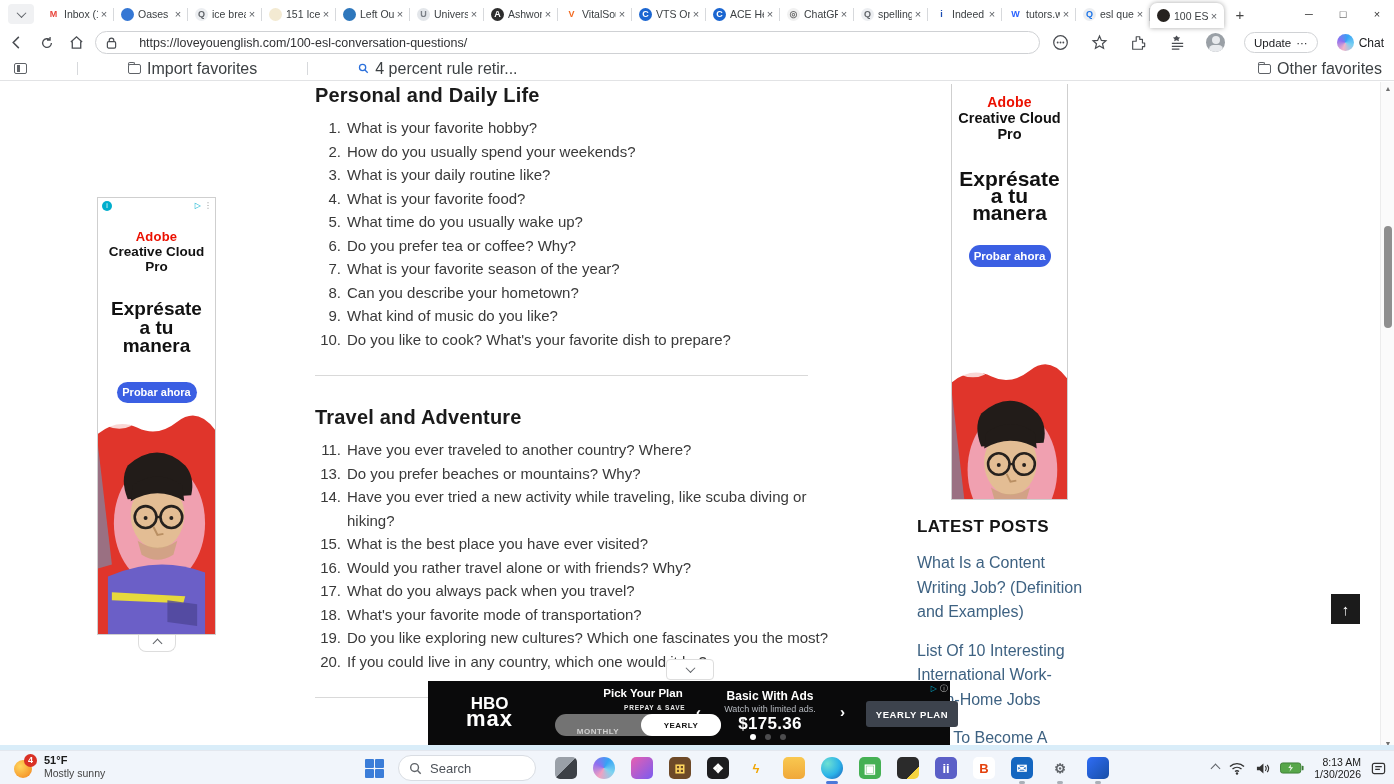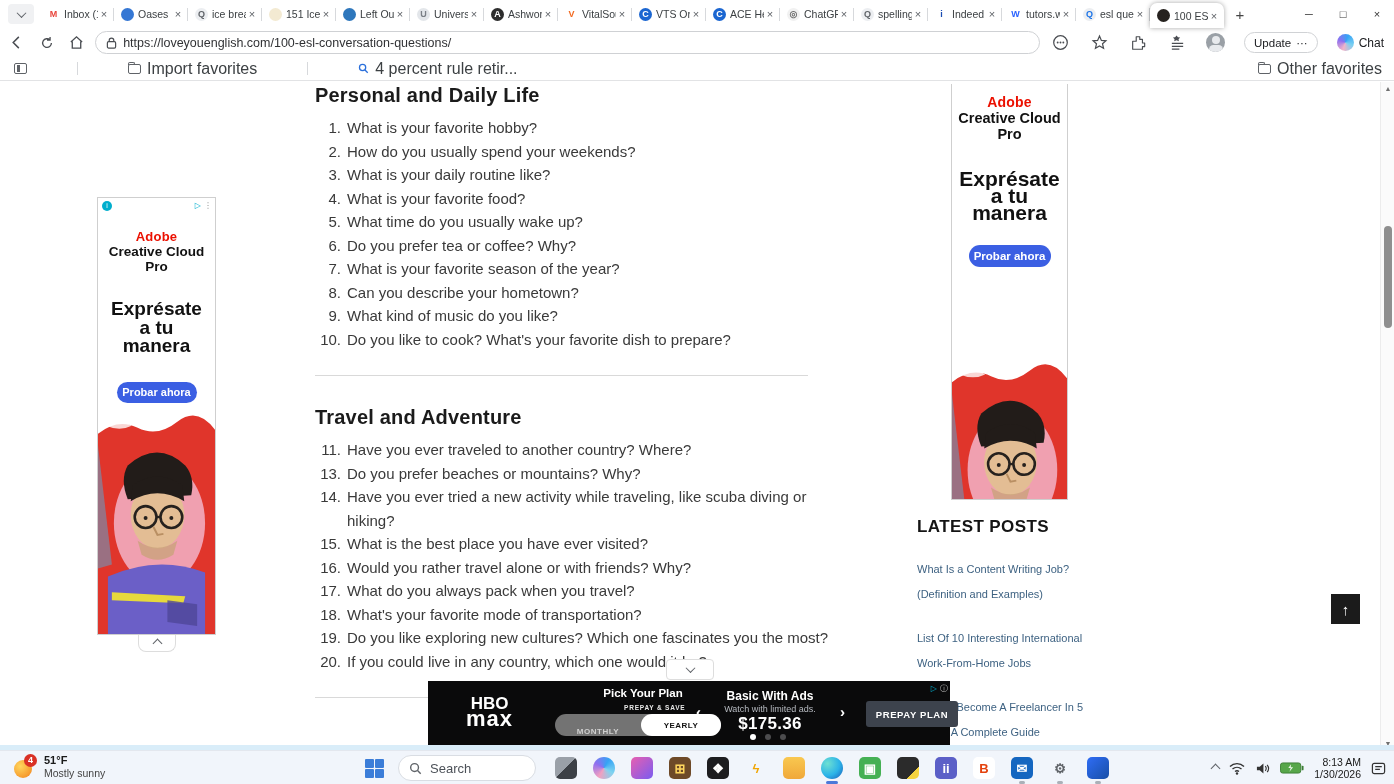--- a/index.html
+++ b/index.html
@@ -24,21 +24,21 @@
   .tclose{flex:0 0 12px;font-size:11px;color:#5f6368;text-align:center;line-height:12px;}
   #newtab{width:24px;height:22px;font-size:15px;color:#444;display:flex;align-items:center;justify-content:center;margin-left:4px;}
   #wincontrols{margin-left:auto;display:flex;height:28px;}
   .winbtn{width:34px;height:28px;display:flex;align-items:center;justify-content:center;font-size:11px;color:#333;}
 
   
   #navbar{position:absolute;left:0;top:28px;width:1394px;height:29px;background:#fff;display:flex;align-items:center;}
   .navico{width:26px;height:24px;display:flex;align-items:center;justify-content:center;margin-left:4px;color:#4a4d52;}
   #urlpill{margin-left:6px;width:955px;height:23px;border:1px solid #cfd1d4;border-radius:12px;background:#fff;
     display:flex;align-items:center;padding:0 10px;}
-  #urltext{font-size:12.5px;color:#303134;margin-left:6px;}
+  #urltext{font-size:12.5px;color:#303134;margin-left:22px;}
   #navright{display:flex;align-items:center;margin-left:10px;gap:19px;}
   .rico{color:#4a4d52;display:flex;align-items:center;justify-content:center;width:20px;height:20px;}
   #avatar{width:19px;height:19px;border-radius:50%;background:#9aa0a6;position:relative;overflow:hidden;}
   #avatar::before{content:"";position:absolute;left:5.5px;top:3px;width:8px;height:8px;border-radius:50%;background:#e8eaed;}
   #avatar::after{content:"";position:absolute;left:2.5px;top:12px;width:14px;height:9px;border-radius:7px;background:#e8eaed;}
   #updatebtn{height:21px;border:1px solid #d0d2d5;border-radius:11px;padding:0 9px;font-size:11.5px;color:#202124;
     display:flex;align-items:center;gap:5px;background:#fff;}
   #chatbtn{display:flex;align-items:center;gap:5px;font-size:12px;color:#202124;margin-right:10px;}
   .copilot{width:17px;height:17px;border-radius:50%;background:
     conic-gradient(from 200deg,#f2b3c7,#8e6ff0,#35a3f5,#79d0f2,#f2b3c7);}
@@ -87,21 +87,21 @@
   .qlist{margin:9px 0 0 0;padding:0;list-style:none;}
   .q{display:flex;font-size:15px;line-height:23.5px;color:#3a3a3a;}
   .qn{flex:0 0 26px;text-align:right;margin-right:6px;}
   .qt{flex:1;}
   .divider{border-top:1px solid #d9d9d9;width:493px;margin-top:24px;}
   #sec2head{margin-top:30px;}
 
   
   #latest{position:absolute;left:917px;top:435px;width:175px;}
   #latest h3{margin:0;font-size:17px;font-weight:bold;color:#141414;letter-spacing:.4px;}
-  .post{font-size:11px;line-height:24.5px;color:#3e6282;margin-top:20px;}
+  .post{font-size:16px;line-height:24.5px;color:#3e6282;margin-top:14px;}
 
   
   #totop{position:absolute;left:1331px;top:512px;width:29px;height:30px;background:#1b1b1b;color:#fff;
     display:flex;align-items:center;justify-content:center;font-size:15px;font-weight:bold;z-index:7;}
   #scrollbar{position:absolute;left:1380px;top:0;width:14px;height:668px;background:#fbfbfb;border-left:1px solid #ececec;}
   #scrollbar .arr{position:absolute;left:0;width:14px;text-align:center;font-size:7px;color:#707070;}
   #sthumb{position:absolute;left:3px;top:144px;width:8px;height:102px;border-radius:4px;background:#8f8f8f;}
 
   
   #hbo{position:absolute;left:428px;top:681px;width:522px;height:64px;background:#0a0a0b;z-index:5;color:#fff;}
@@ -560,21 +560,21 @@
     <div class="prepay">PREPAY &amp; SAVE</div>
     <div id="toggle">
       <span class="mo">MONTHLY</span>
       <span class="yr">YEARLY</span>
     </div>
     <div class="hchev" style="left:268px">‹</div>
     <div class="plan">Basic With Ads</div>
     <div class="pdesc">Watch with limited ads.</div>
     <div class="price">$175.36</div>
     <div class="hchev" style="left:412px">›</div>
-    <div id="hbocta">PREPAY PLAN</div>
+    <div id="hbocta">YEARLY PLAN</div>
     <div id="hdots">
         <i></i>
         <i></i>
         <i></i>
       </div>
     <span class="adbadge-r">▷ <span style="color:#bbb">ⓘ</span></span>
   </div>
 
   <div id="taskbar">
     <div id="weather">

